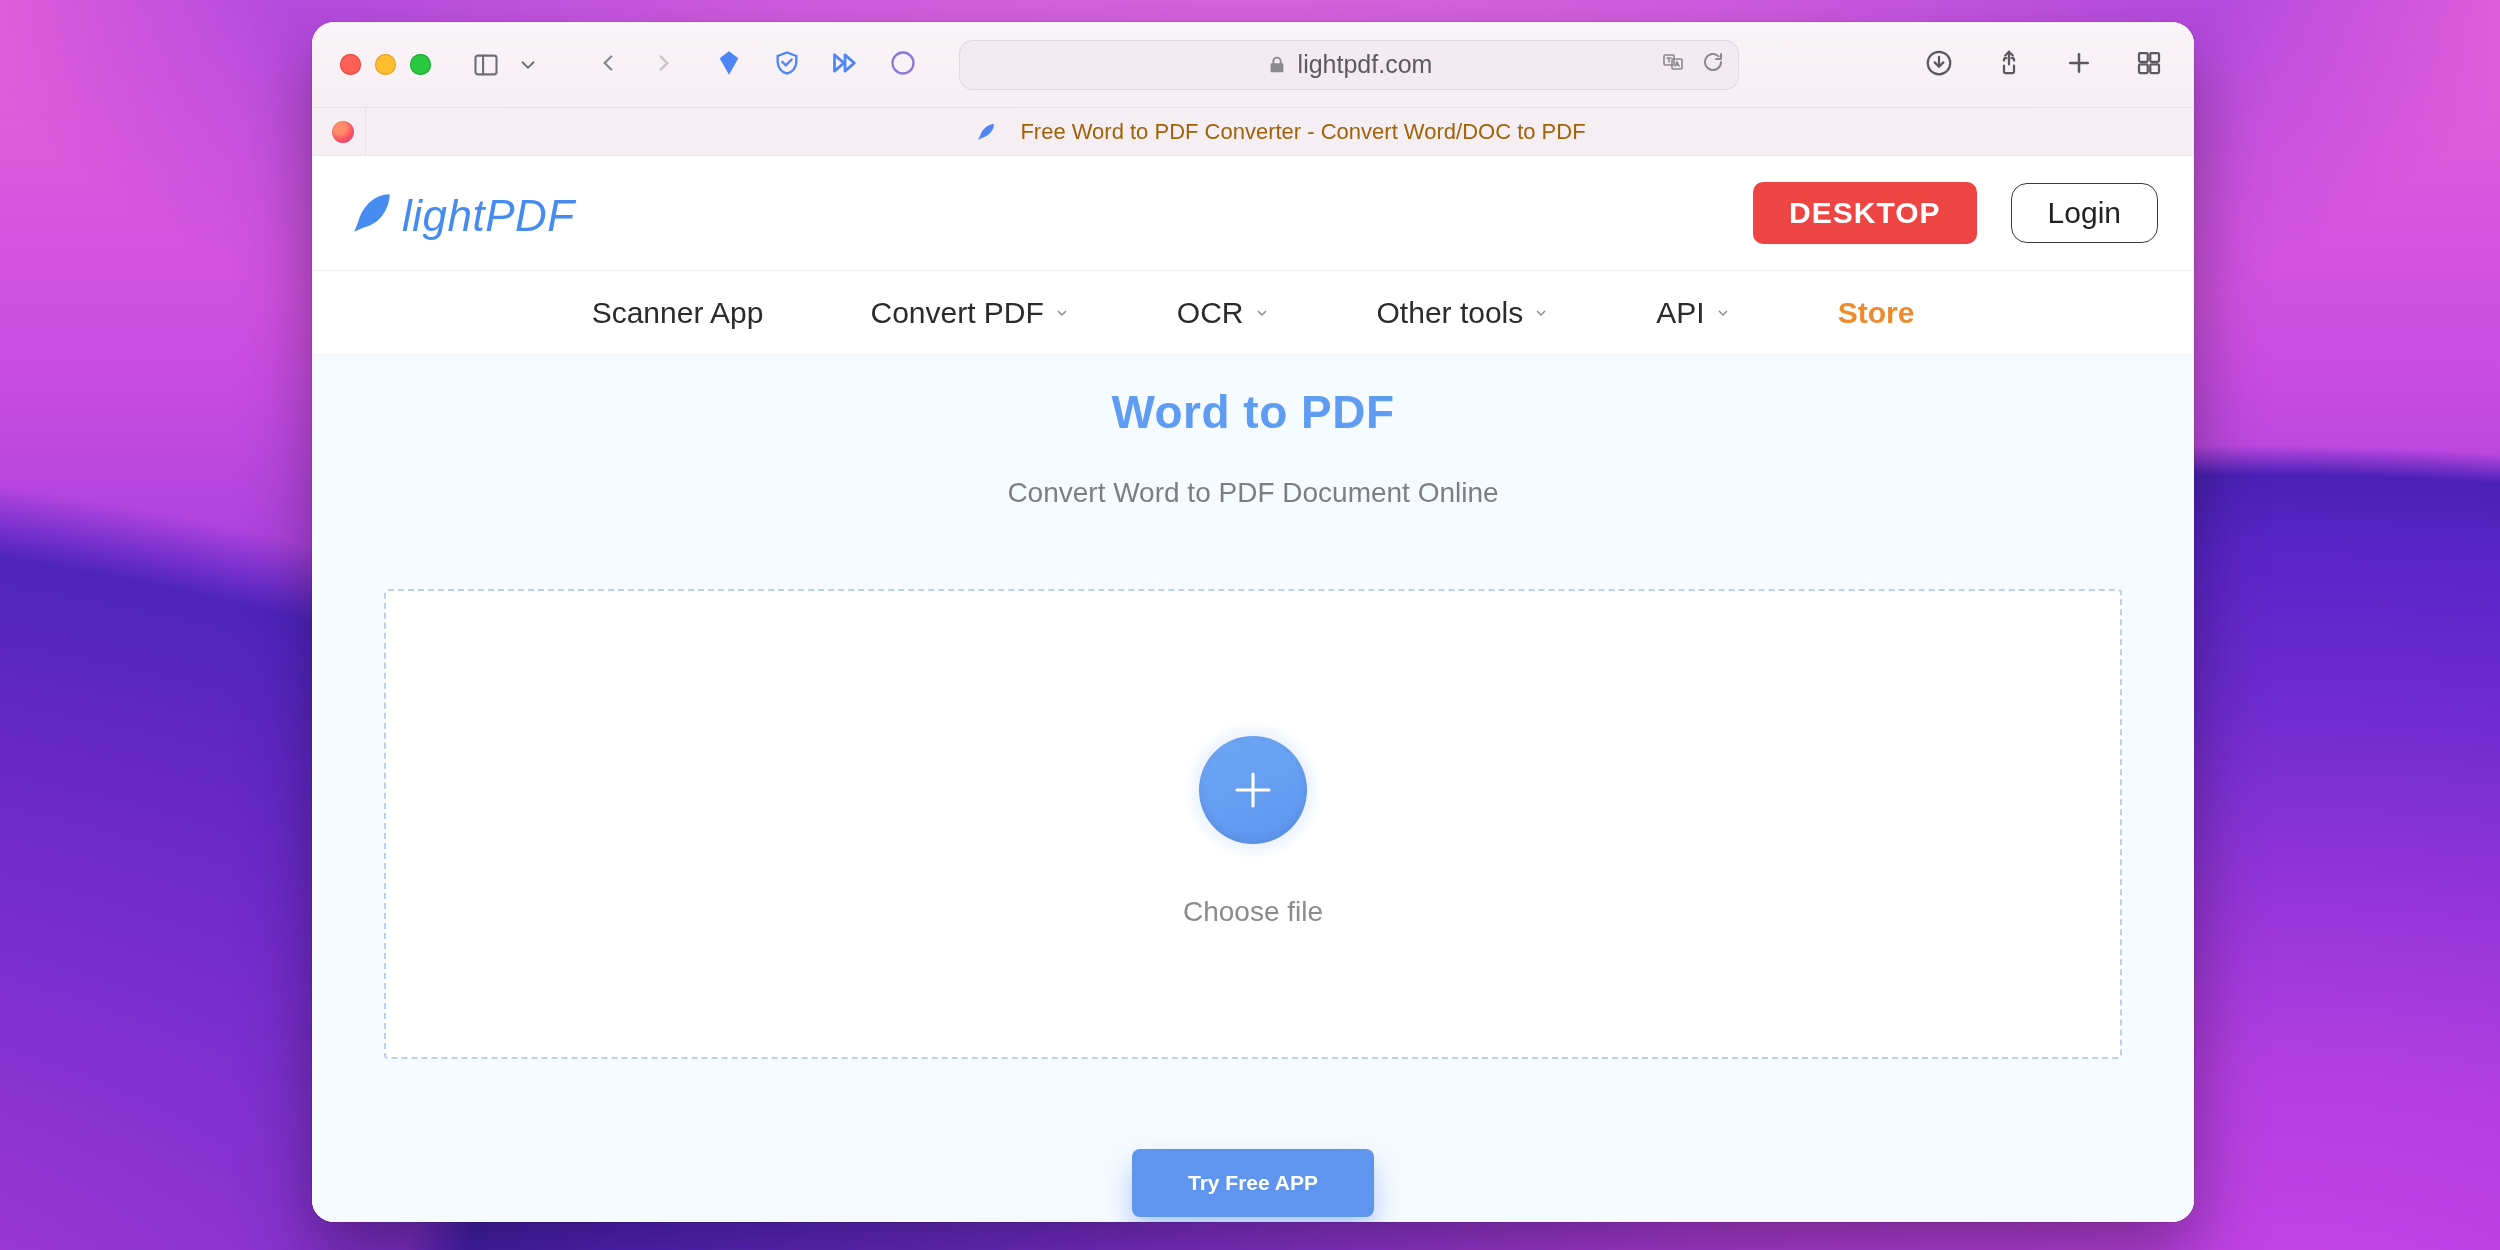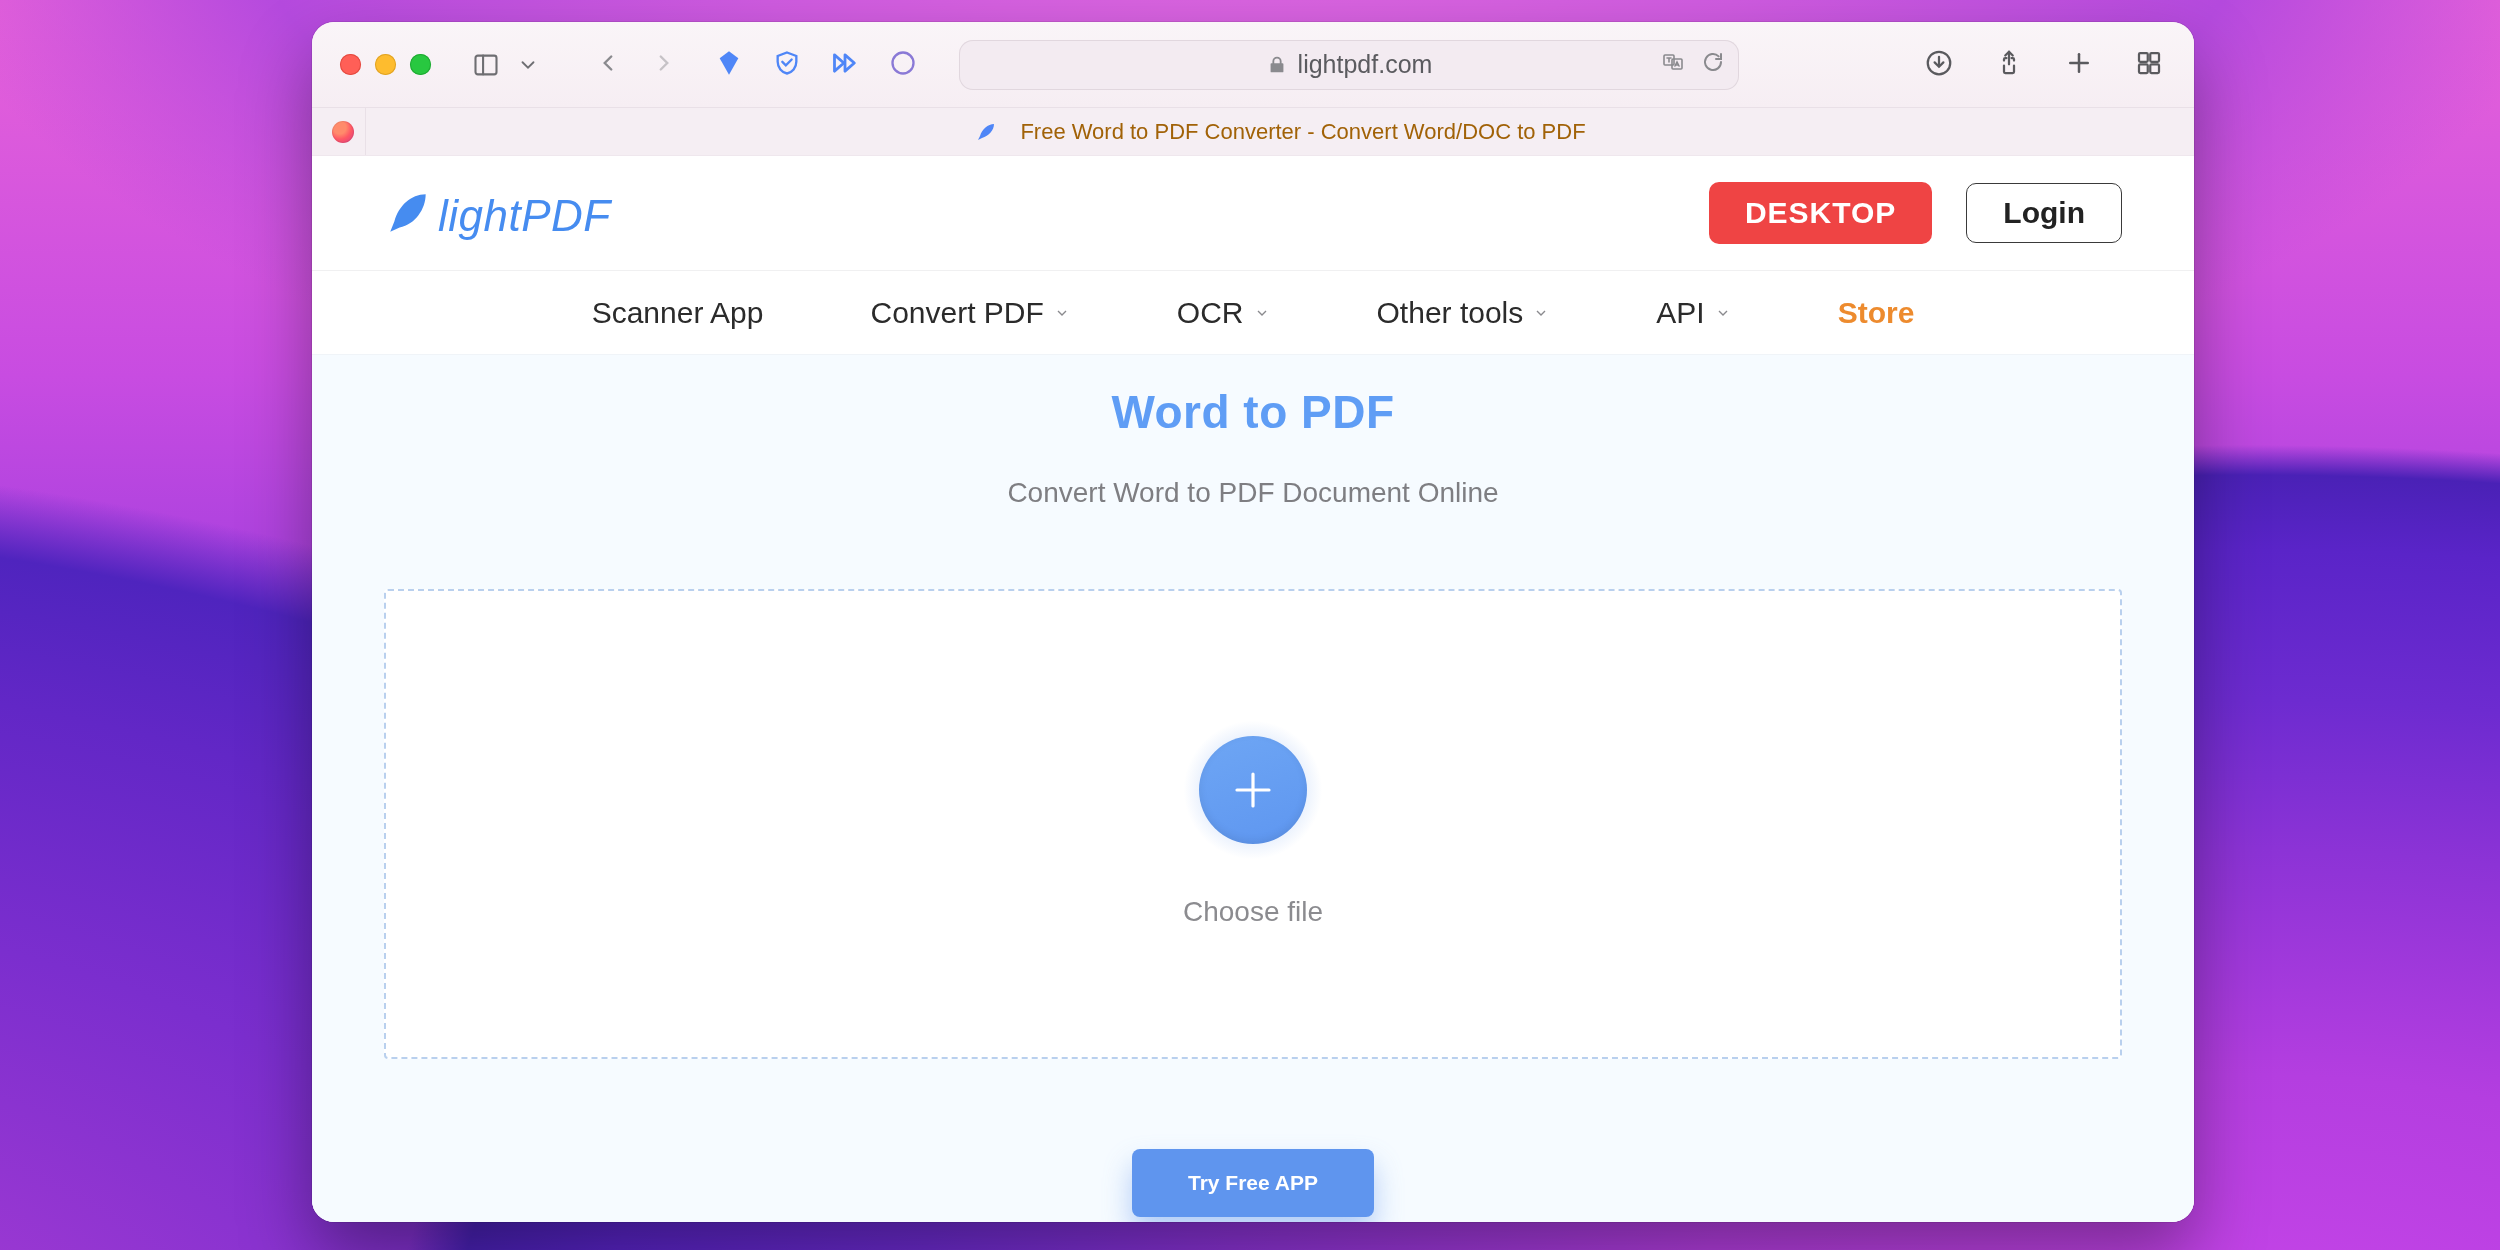--- a/index.html
+++ b/index.html
@@ -137,21 +137,21 @@
   .page-scroll::-webkit-scrollbar-thumb { background: #c9c9cc; border-radius: 9px; border: 3px solid #f6fbff; }
   .page-scroll::-webkit-scrollbar-track { background: transparent; }
 
   
   .site-header {
     height: 115px;
     background: #ffffff;
     border-bottom: 1px solid #f0f0f1;
     display: flex;
     align-items: center;
-    padding: 0 72px;
+    padding: 0 36px;
   }
   .logo {
     display: flex; align-items: flex-end; gap: 4px;
     color: #468cf0;
   }
   .logo svg { width: 50px; height: 50px; }
   .logo-text {
     font-size: 44px;
     font-weight: 500;
     font-style: italic;
@@ -159,23 +159,23 @@
     line-height: 1;
   }
   .site-header-right { margin-left: auto; display:flex; align-items:center; gap: 34px; }
   .btn-desktop {
     background:#ef4444; color:#fff;
     font-size:30px; font-weight:700; letter-spacing:1px;
     padding: 14px 36px; border-radius:10px; border:none;
   }
   .btn-login {
     background:#fff; color:#222;
-    font-size:30px; font-weight:700;
+    font-size:30px; font-weight:400;
     padding: 12px 36px;
-    border: 1.5px solid #3a3a3a; border-radius:10px;text-align:right;
+    border: 1.5px solid #3a3a3a; border-radius:16px;text-align:right;
   }
 
   
   .site-nav {
     height: 84px;
     background:#fff;
     border-bottom: 1px solid #f0f4f8;
     display:flex;
     align-items:center;
     justify-content:center;

